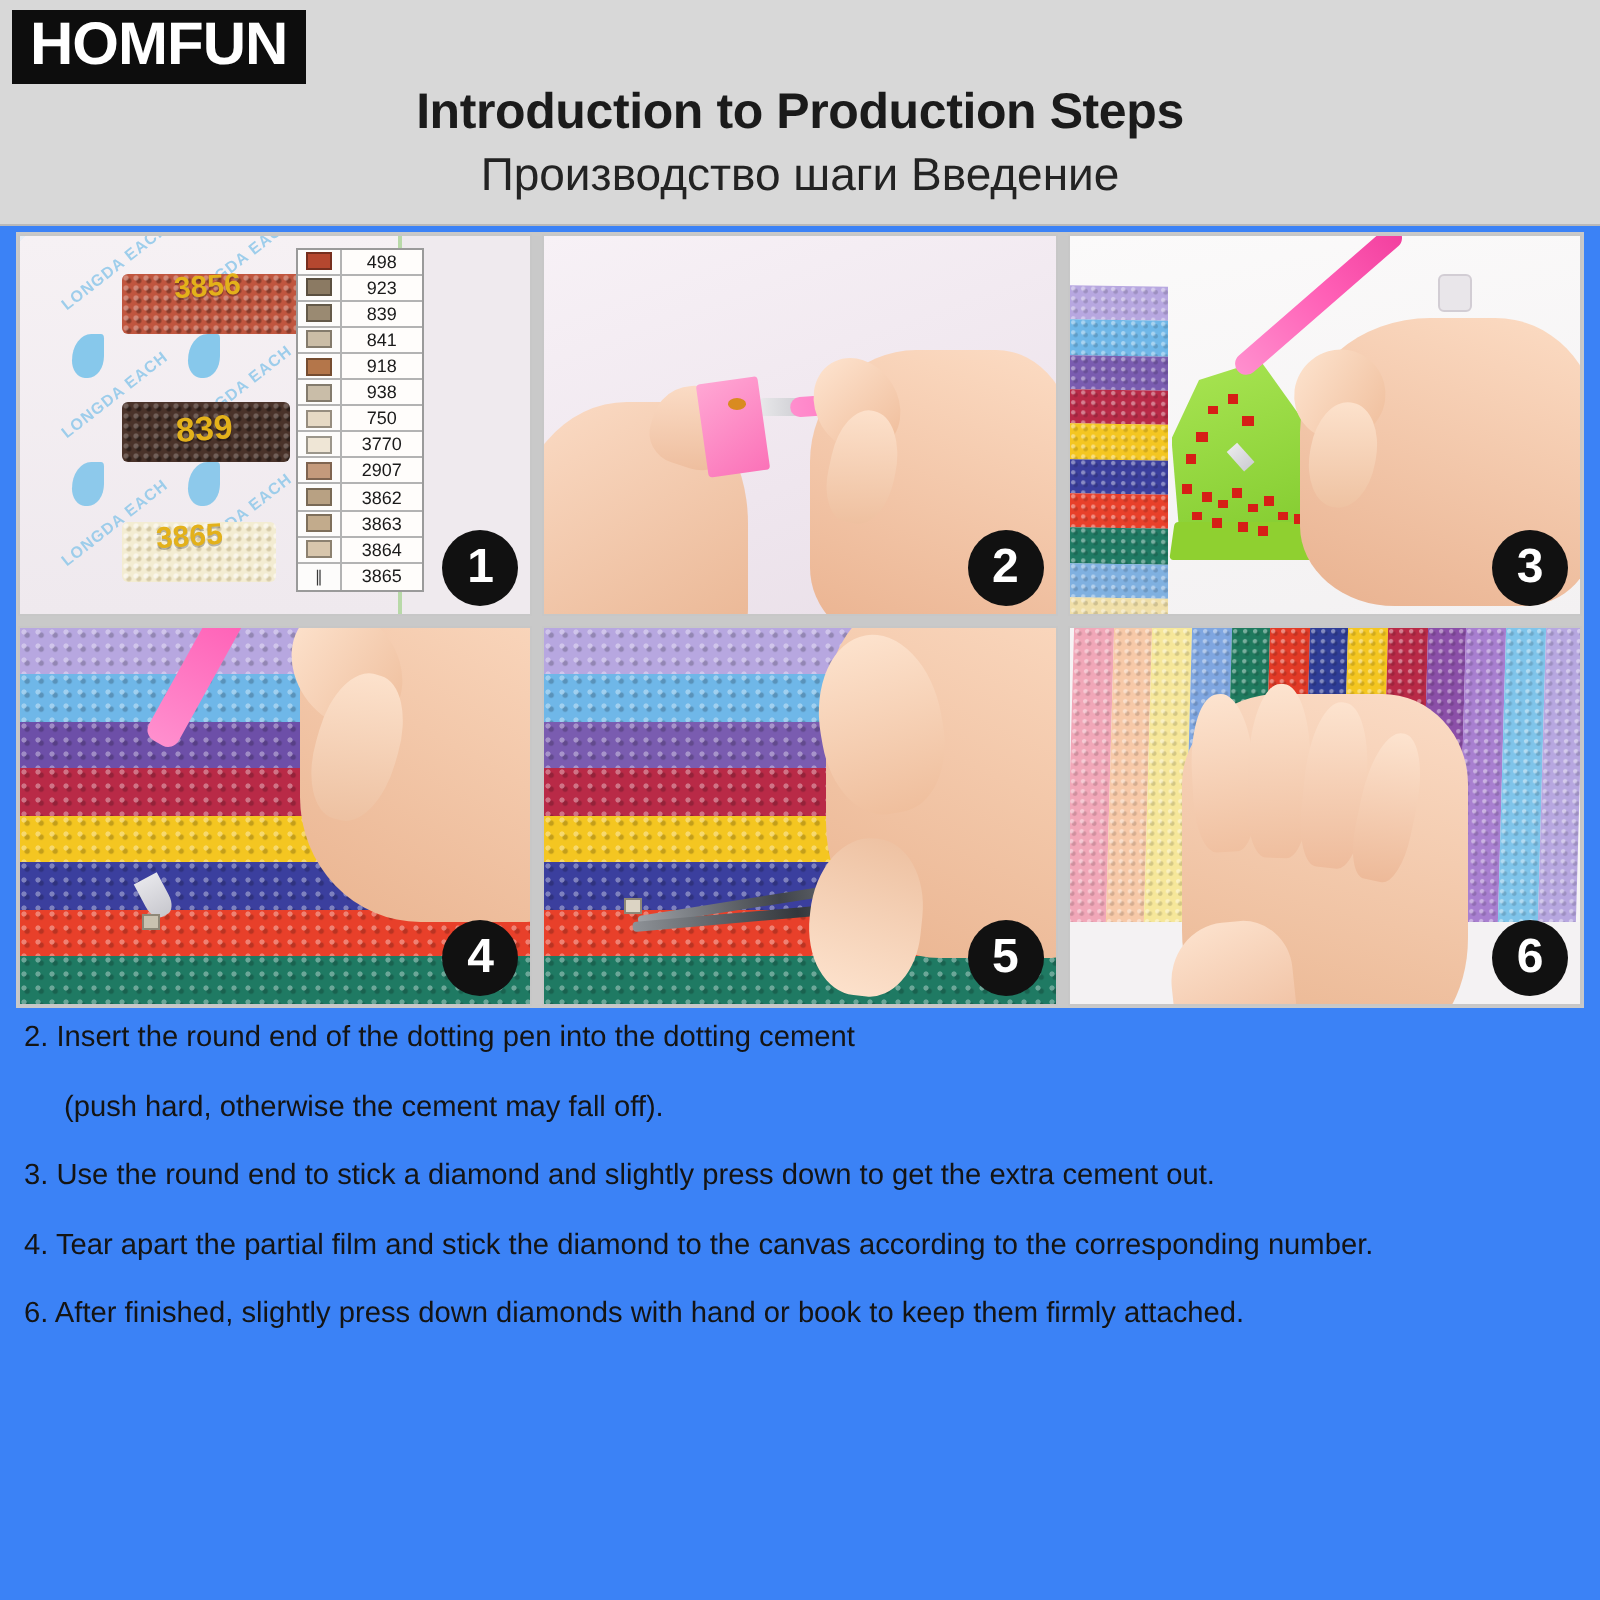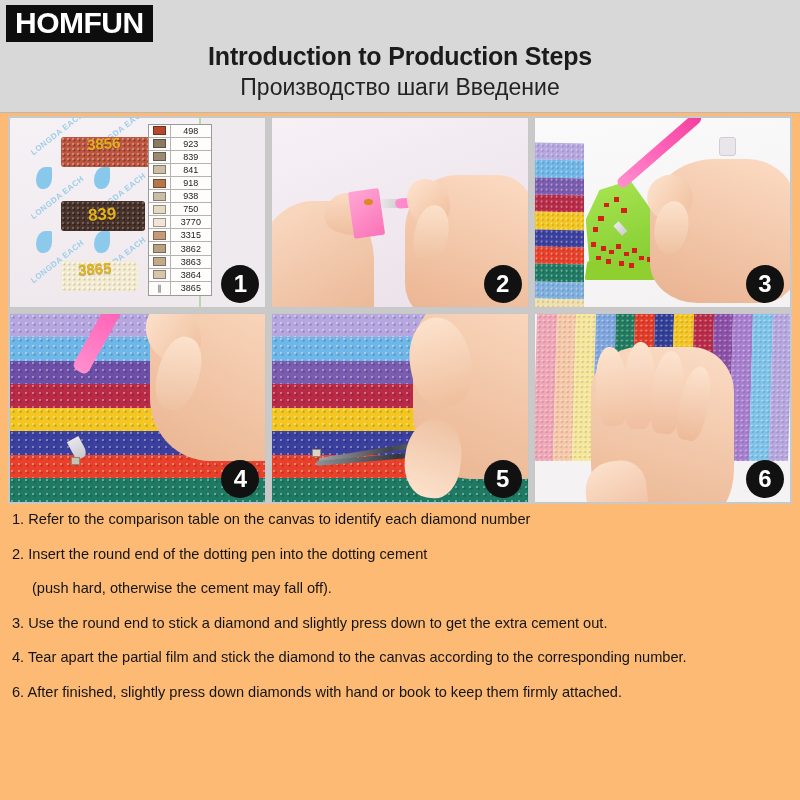--- a/index.html
+++ b/index.html
@@ -2,21 +2,21 @@
 <html><head>
 <meta charset="utf-8">
 <style>
   * { box-sizing: border-box; margin: 0; padding: 0; }
   html, body {
     width: 800px; height: 800px;
     font-family: "Liberation Sans", sans-serif;
     background: #ffffff;
     overflow: hidden;
   }
-  .page { position: relative; width: 800px; height: 800px; background:#fdba74;text-decoration:underline; }
+  .page { position: relative; width: 800px; height: 800px; background:#3b82f6;text-decoration:underline; }
 
   
   .header {
     position: relative;
     width: 800px; height: 113px;
     background: #d8d8d8;
     border-bottom: 1px solid #b9b9b9;
   }
   .logo {
     position: absolute; left: 6px; top: 5px;
@@ -271,21 +271,21 @@
         <div class="chart-row">
             <div class="sym">
               <i style="background:#efe6d6"></i>
             </div>
             <div class="num">3770</div>
           </div>
         <div class="chart-row">
             <div class="sym">
               <i style="background:#c49a7c"></i>
             </div>
-            <div class="num">3315</div>
+            <div class="num">2907</div>
           </div>
         <div class="chart-row">
             <div class="sym">
               <i style="background:#b8a183"></i>
             </div>
             <div class="num">3862</div>
           </div>
         <div class="chart-row">
             <div class="sym">
               <i style="background:#c2ab8c"></i>
@@ -581,21 +581,20 @@
       <div class="skin" style="left:20%; top:78%; width:24%; height:34%;
                   border-radius:46% 40% 34% 40%; background:linear-gradient(160deg,#fde4d0,#eebb9b);
                   transform:rotate(-6deg); z-index:12;"></div>
 
       <div class="badge">6</div>
     </div>
 
   </div>
 
   <div class="instructions">
-    <div class="ins-line">1. Refer to the comparison table on the canvas to identify each diamond number</div>
     <div class="ins-line">2. Insert the round end of the dotting pen into the dotting cement</div>
     <div class="ins-line cont">(push hard, otherwise the cement may fall off).</div>
     <div class="ins-line">3. Use the round end to stick a diamond and slightly press down to get the extra cement out.</div>
     <div class="ins-line">4. Tear apart the partial film and stick the diamond to the canvas according to the corresponding number.</div>
     <div class="ins-line">6. After finished, slightly press down diamonds with hand or book to keep them firmly attached.</div>
   </div>
 
 </div>
 
 </body></html>

